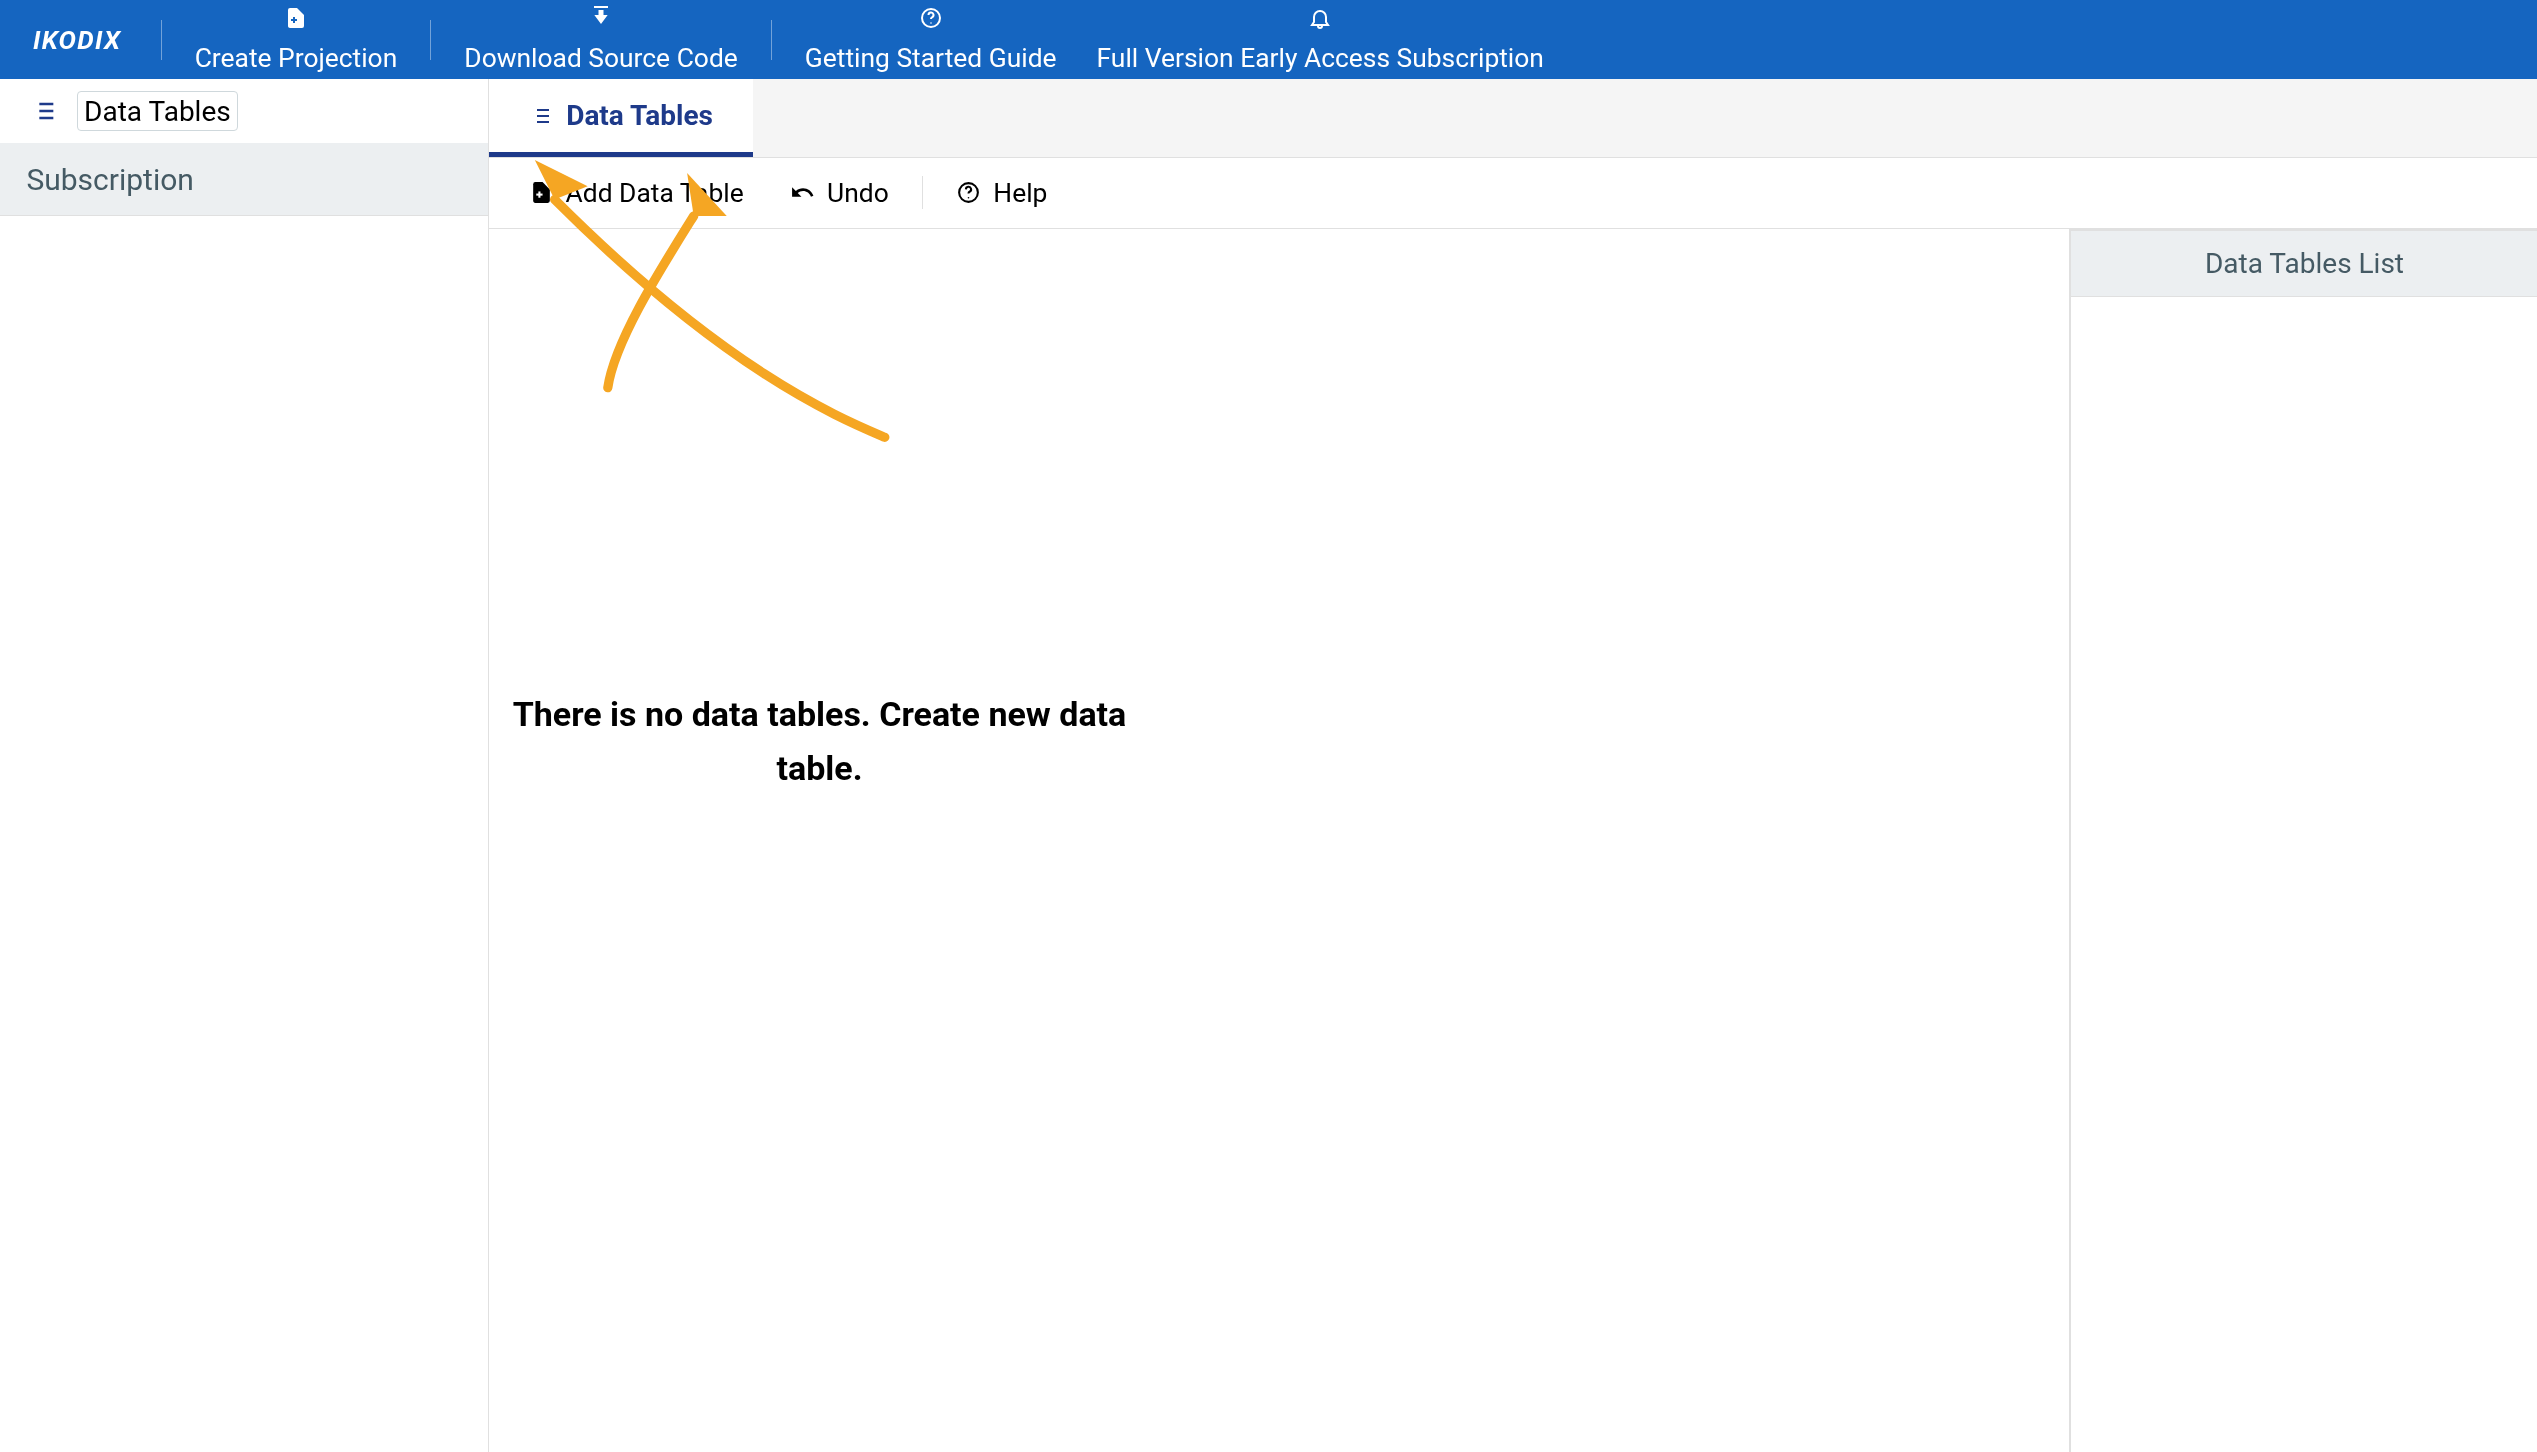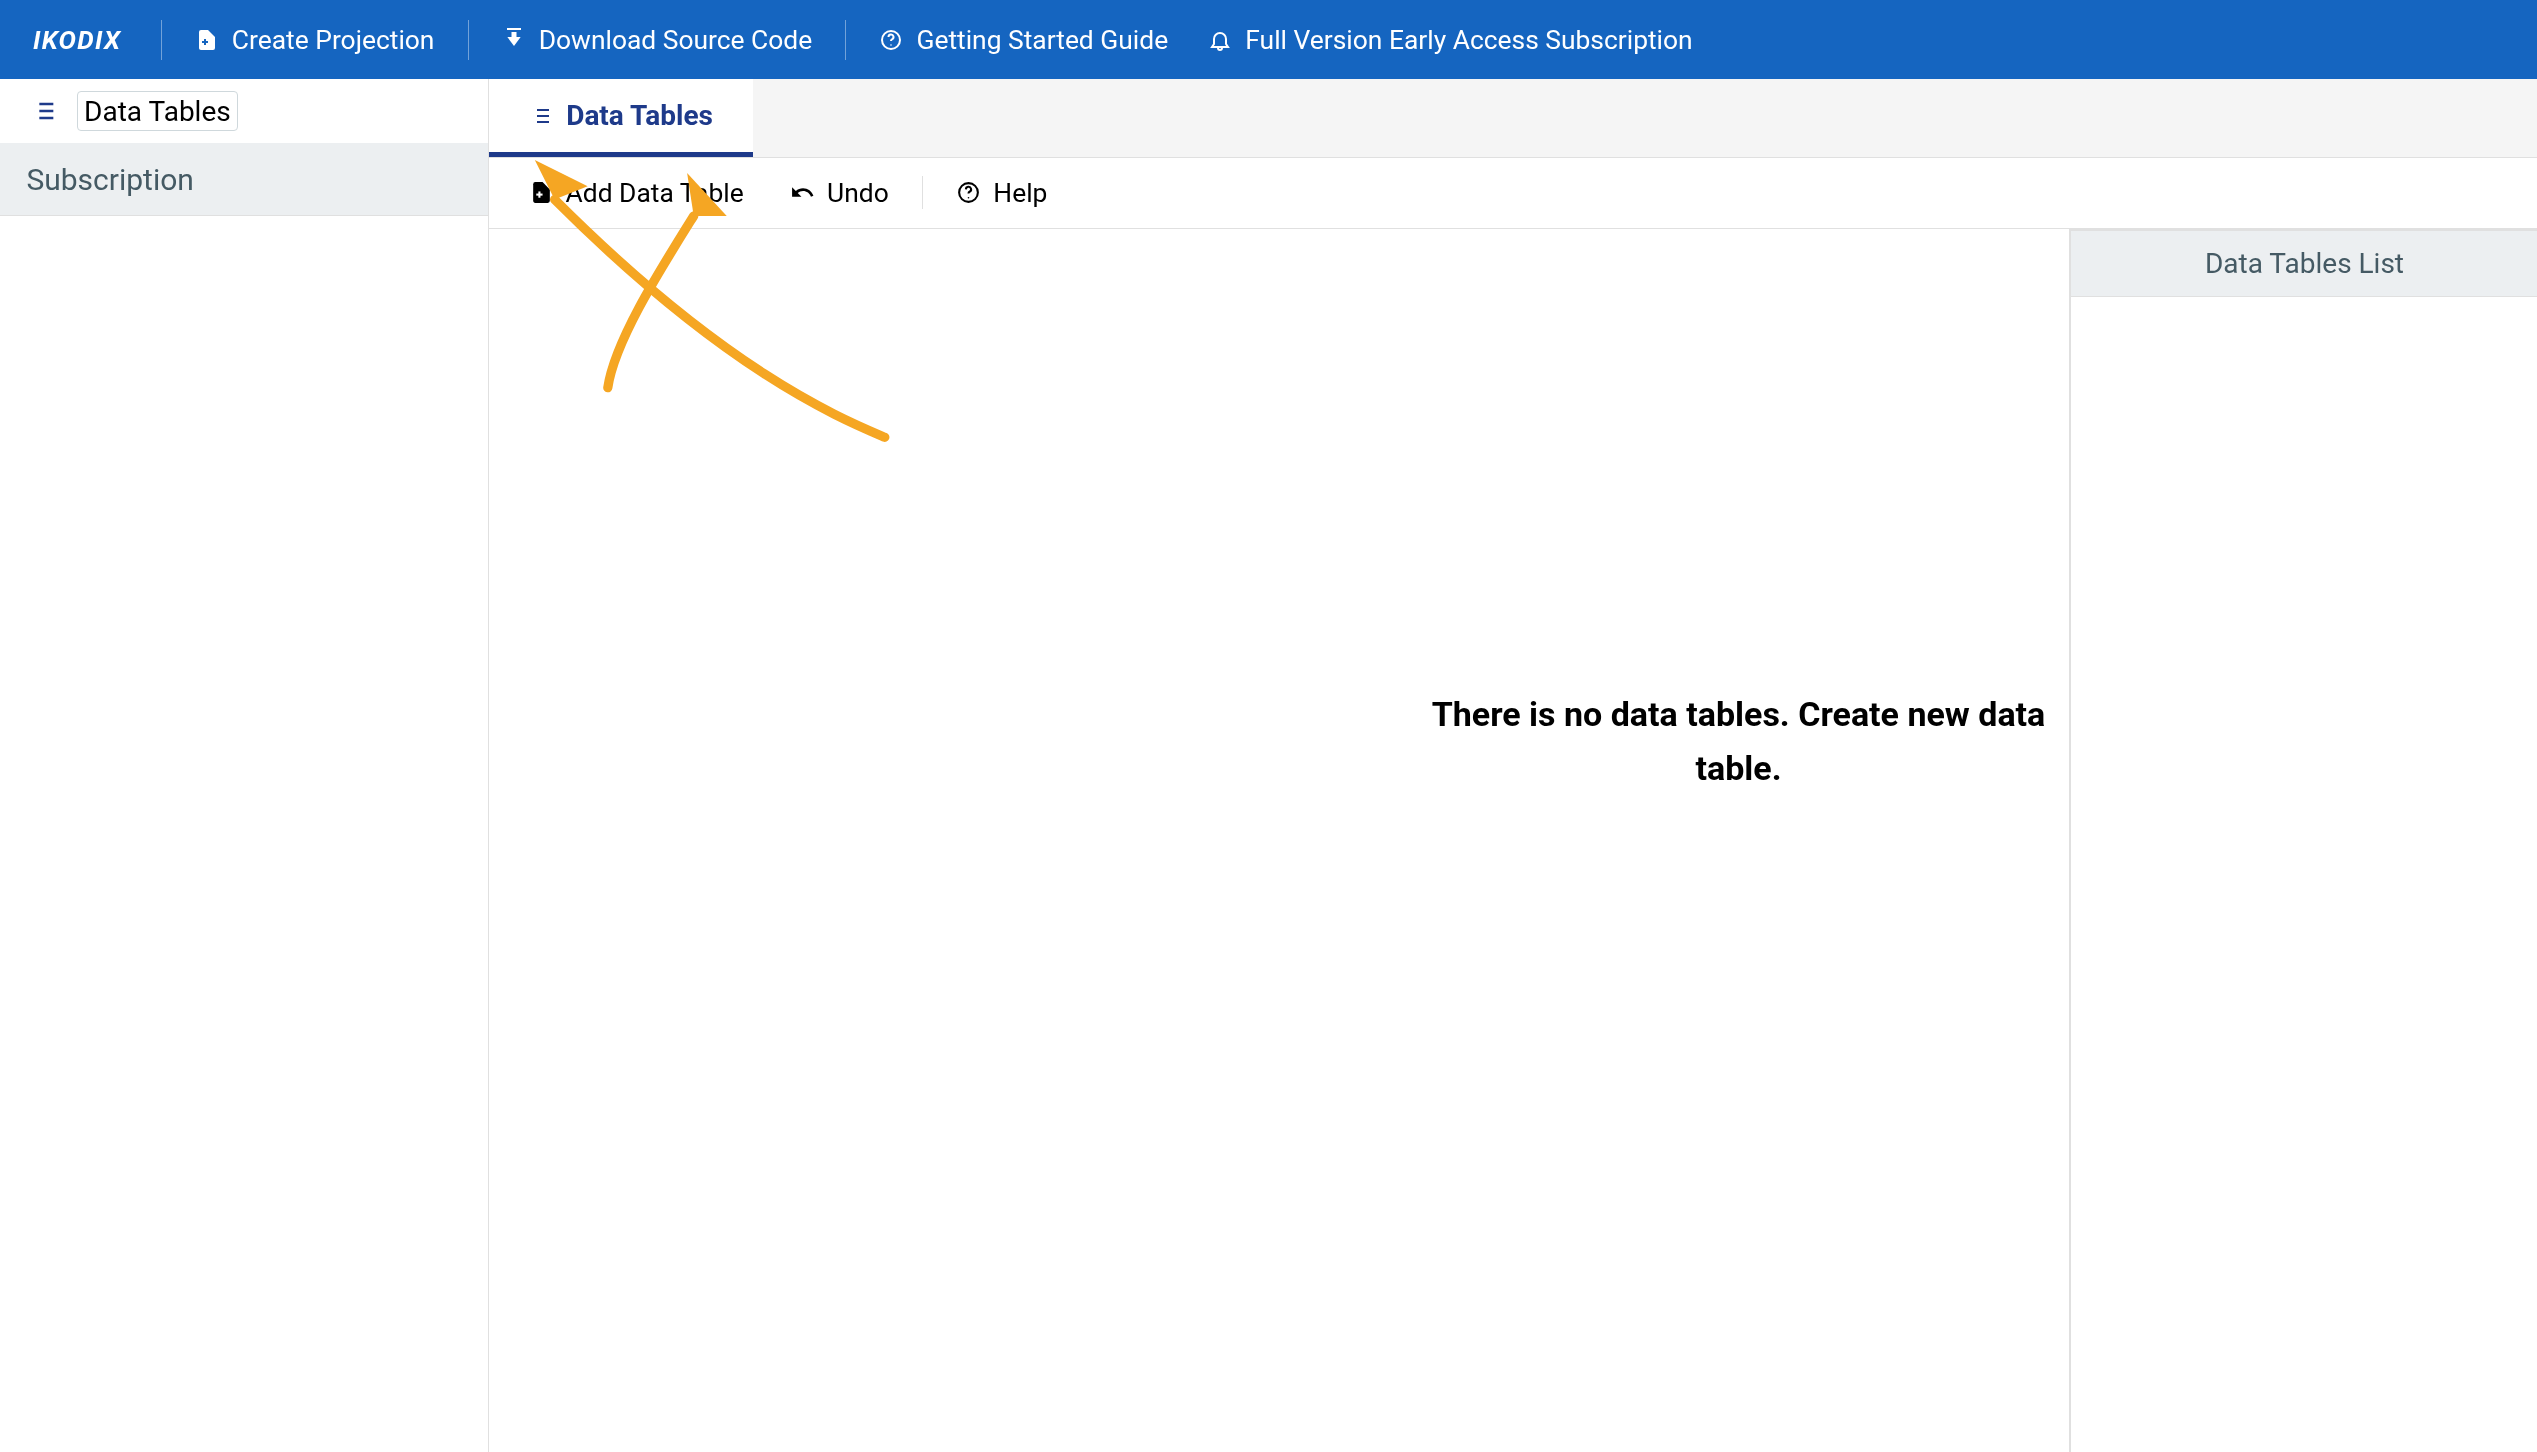--- a/index.html
+++ b/index.html
@@ -33,20 +33,21 @@
       margin: 0 13.2px;
     }
     .top-link {
       display: inline-flex;
       align-items: center;
       color: white;
       padding: 0 20px;
       gap: 13.2px;
       font-size: 26.4px;
       cursor: pointer;
+      flex-direction: column;
     }
     .icon-wrap { display: inline-flex; width: 24px; height: 24px; }
     .icon-wrap svg { width: 100%; height: 100%; }
 
     .layout {
       display: flex;
       height: calc(100% - 79px);
     }
     .sidebar {
       width: 489px;
@@ -126,21 +127,21 @@
 
     .main-area {
       flex: 1;
       display: flex;
     }
     .canvas {
       flex: 1;
       position: relative;
       display: flex;
       align-items: center;
-      justify-content: flex-end;
+      justify-content: flex-start;
     }
     .empty-msg {
       font-size: 34px;
       font-weight: 700;
       text-align: center;
       line-height: 1.6;
       max-width: 661px;
       margin-top: -198px;
     }
     .right-panel {

